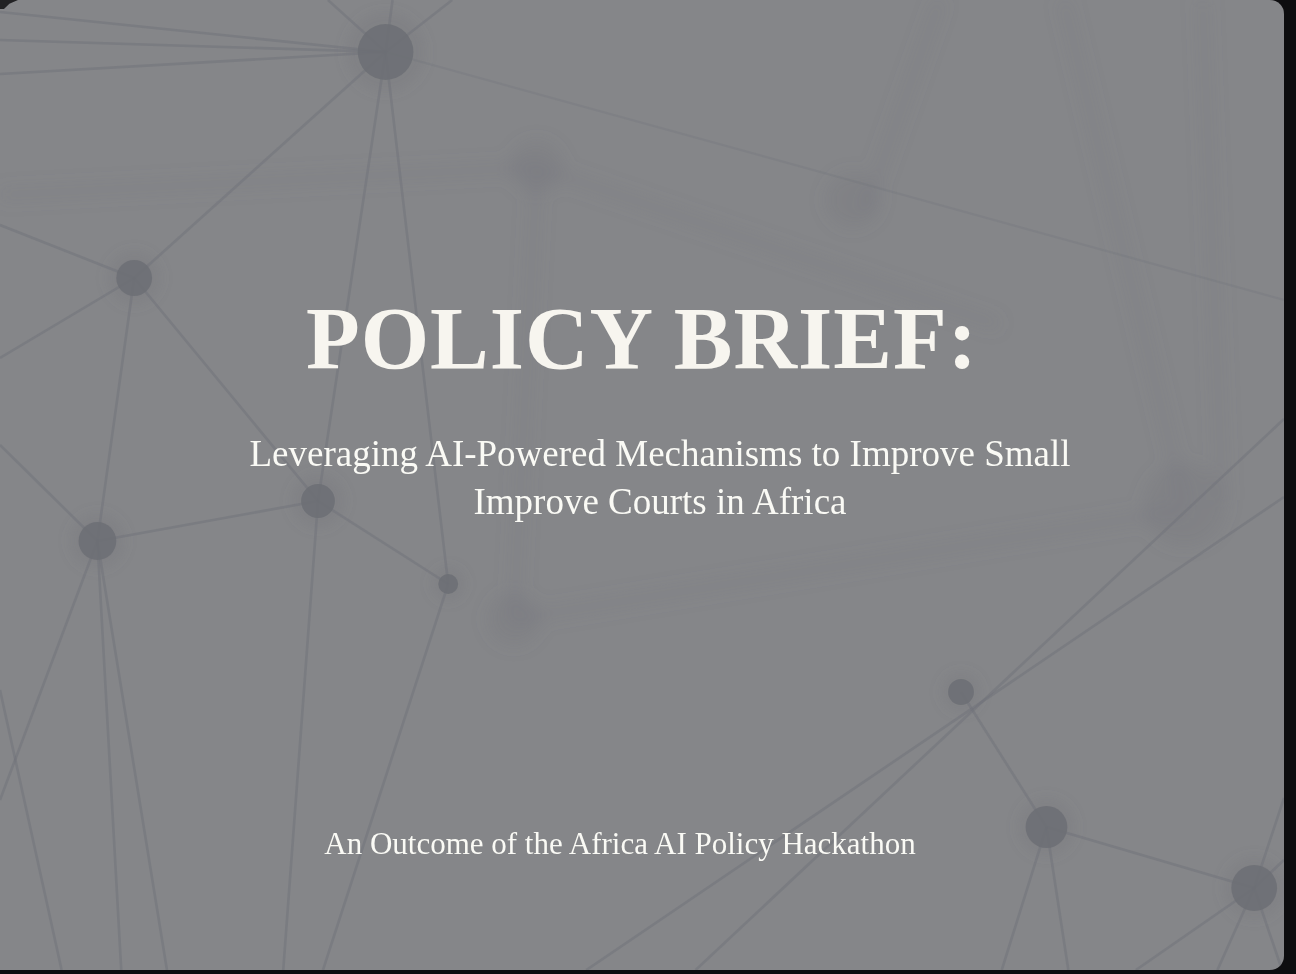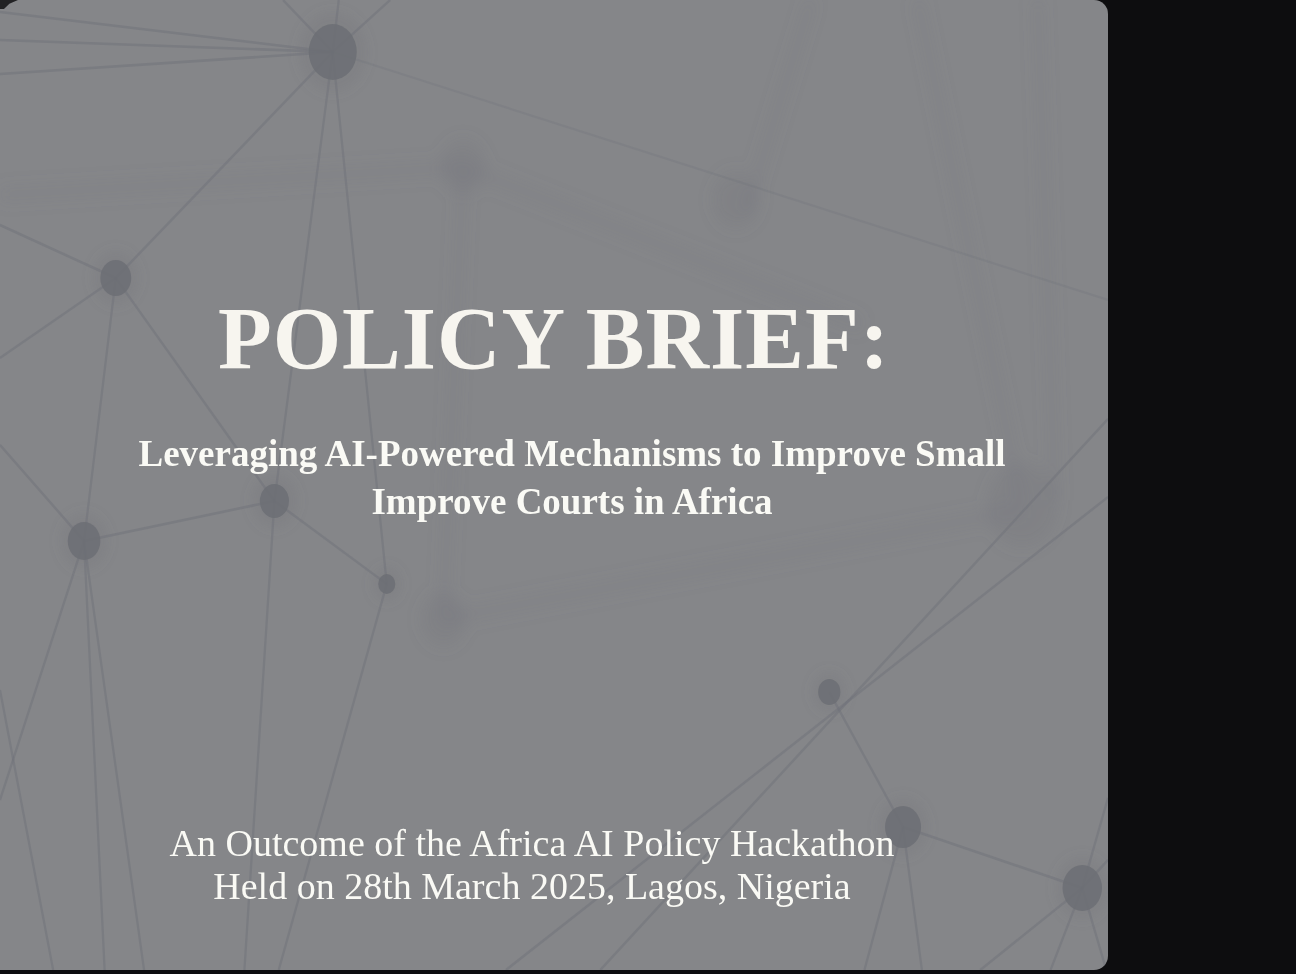--- a/index.html
+++ b/index.html
@@ -9,21 +9,21 @@
     --body-text:#fafaf5;
     --network-line:#6f727a;
     --network-node:#6c6e74;
     --corner-artifact:#222224;
   }
   *{margin:0;padding:0;box-sizing:border-box;}
   html,body{width:1296px;height:974px;overflow:hidden;}
   body{background:var(--surround-black);font-family:"Liberation Serif","DejaVu Serif",serif;}
   .stage{position:relative;width:1296px;height:974px;background:var(--surround-black);}
   .slide{
-    position:absolute;left:0;top:0;width:1108px;height:970px;
+    position:absolute;left:0;top:0;width:1284px;height:970px;
     background:var(--slide-background);
     border-radius:0 14px 14px 0;
     overflow:hidden;
   }
   .bg{position:absolute;inset:0;width:100%;height:100%;}
   .net-line{stroke:var(--network-line);fill:none;}
   .net-node{fill:var(--network-node);}
   .sharp{stroke-width:2.6;stroke-opacity:.5;}
   .sharp-faint{stroke-width:2.2;stroke-opacity:.28;}
   .soft-line{stroke-width:13;stroke-opacity:.16;}
@@ -37,28 +37,28 @@
   }
   .title{
     position:absolute;left:0;right:0;top:286px;
     text-align:center;
     font-weight:700;font-size:88px;line-height:105px;letter-spacing:1px;
     color:var(--title-text);
   }
   .subtitle{
     position:absolute;left:0;right:12px;top:430px;
     text-align:center;
-    font-size:37px;line-height:48px;font-weight:700;
+    font-size:37px;line-height:48px;font-weight:400;
     color:var(--body-text);
     padding-left:48px;
   }
   .footer{
     position:absolute;left:0;right:44px;top:822px;
     text-align:center;
-    font-size:38px;line-height:43px;font-weight:400;
+    font-size:31px;line-height:43px;font-weight:400;
     color:var(--body-text);
   }
   .line{display:block;}
 </style>
 </head>
 <body>
 
 <div class="stage">
   <div class="slide">
 
@@ -152,17 +152,16 @@
 
     <h1 class="title">POLICY BRIEF:</h1>
 
     <p class="subtitle">
       <span class="line">Leveraging AI-Powered Mechanisms to Improve Small</span>
       <span class="line">Improve Courts in Africa</span>
     </p>
 
     <p class="footer">
       <span class="line">An Outcome of the Africa AI Policy Hackathon</span>
-      <span class="line">Held on 28th March 2025, Lagos, Nigeria</span>
     </p>
 
   </div>
 </div>
 
 </body></html>

